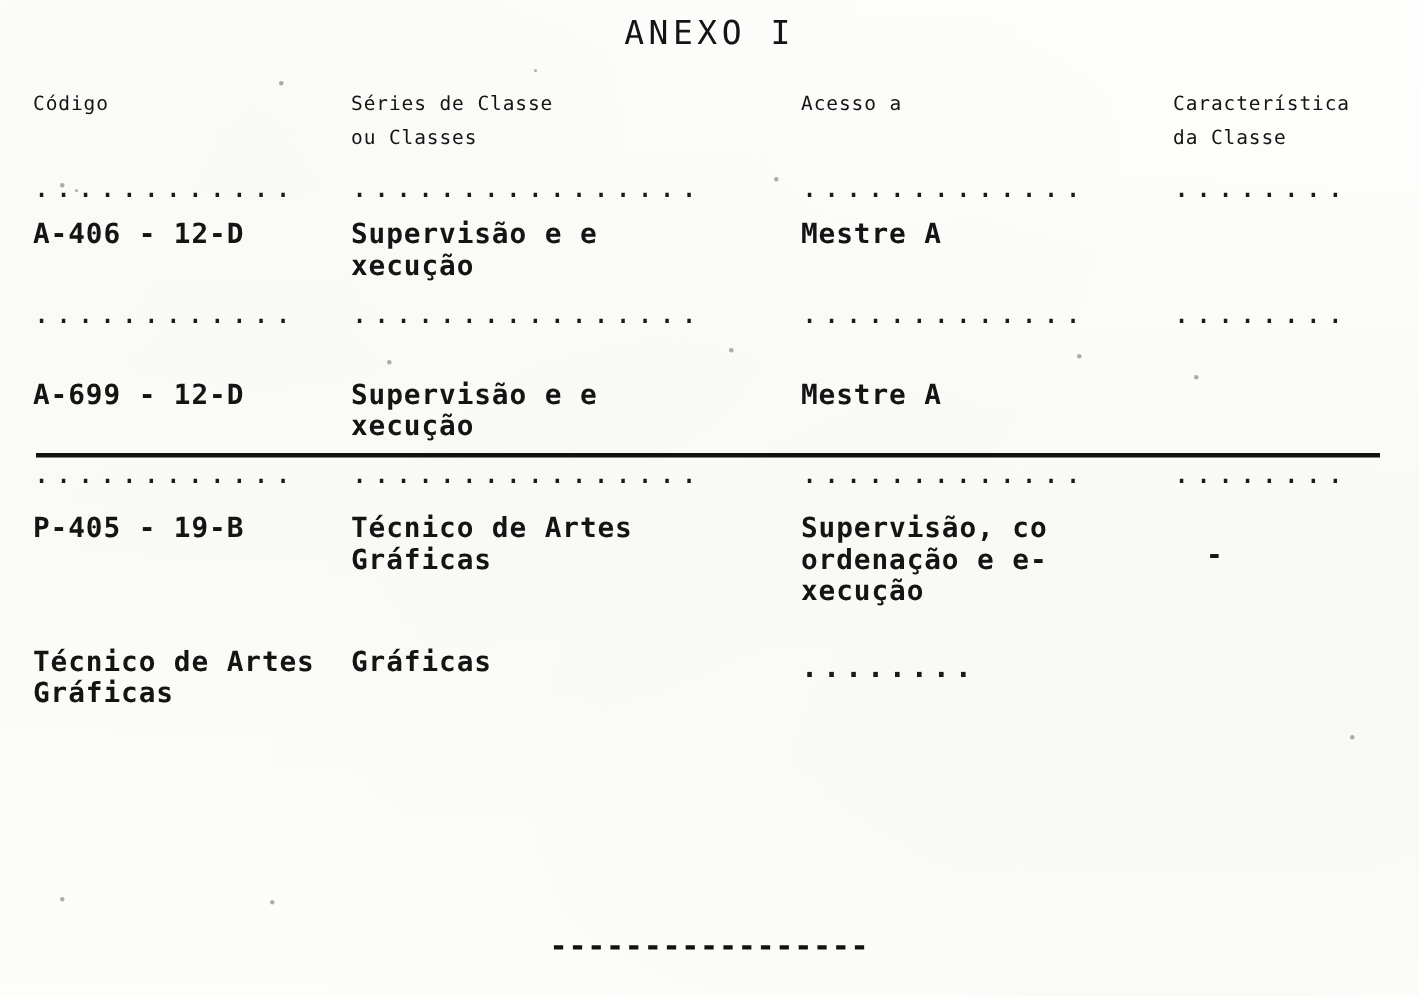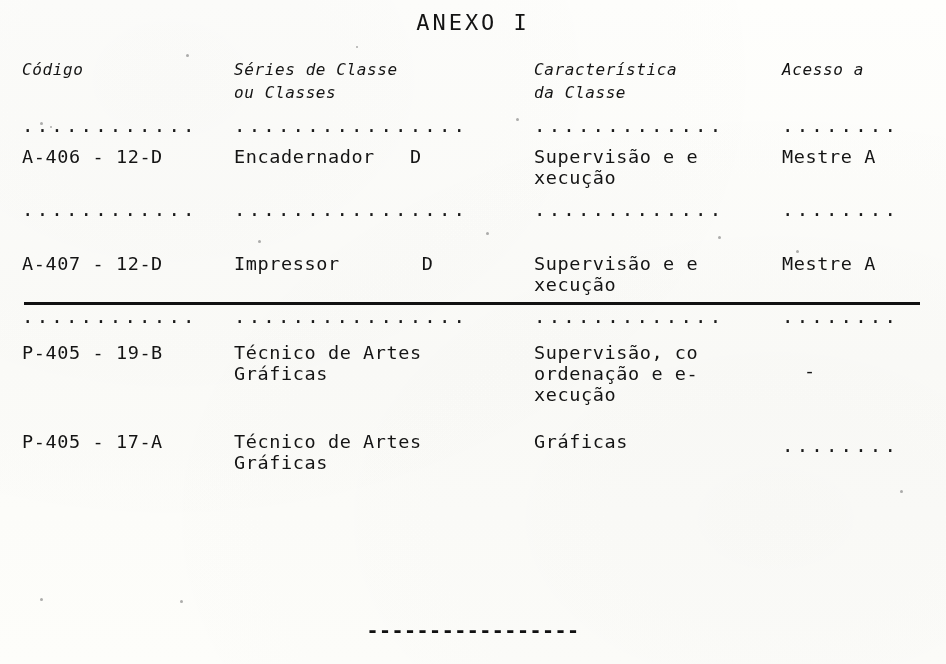--- a/index.html
+++ b/index.html
@@ -51,25 +51,24 @@
     grid-template-columns: 212px 300px 248px 140px;
     align-items: start;
   }
   .cell {
     font-size: 18.5px;
     line-height: 21px;
     letter-spacing: 0.6px;
     white-space: pre-wrap;
   }
   .hdr .cell {
-    font-size: 16px;
+    font-size: 13px;
     line-height: 23px;
-    font-style: italic;
-  }
-  .row.data .cell { padding-top: 0; }
+  }
+  .row.data .cell { padding-top: 0; font-weight: bold; }
   .gap-md { height: 15px; }
   .gap-lg { height: 20px; }
 
   
   .dots {
     font-size: 19px;
     line-height: 12px;
     letter-spacing: 3.2px;
     color: #1a1a1a;
     font-family: "DejaVu Sans Mono", "Liberation Mono", monospace;
@@ -112,58 +111,56 @@
 <div class="page">
 
   <div class="doc-title">ANEXO  I</div>
 
   <div class="table">
 
     <div class="row hdr">
       <div class="cell">Código</div>
       <div class="cell">Séries de Classe
 ou Classes</div>
+      <div class="cell">Acesso a</div>
       <div class="cell">Característica
 da Classe</div>
-      <div class="cell">Acesso a</div>
     </div>
 
     <div class="gap-md"></div>
 
     <div class="row">
       <div class="cell dots">............</div>
       <div class="cell dots">................</div>
       <div class="cell dots">.............</div>
       <div class="cell dots">........</div>
     </div>
 
     <div class="gap-md"></div>
 
     <div class="row data">
       <div class="cell">A-406 - 12-D</div>
-      <div class="cell">Encadernador   D</div>
       <div class="cell">Supervisão e e
 xecução</div>
       <div class="cell">Mestre A</div>
     </div>
 
     <div class="gap-md"></div>
 
     <div class="row">
       <div class="cell dots">............</div>
       <div class="cell dots">................</div>
       <div class="cell dots">.............</div>
       <div class="cell dots">........</div>
     </div>
 
     <div style="height:38px"></div>
 
     <div class="row data">
-      <div class="cell">A-407 - 12-D</div>
-      <div class="cell">Impressor       D</div>
+      <div class="cell">A-699 - 12-D</div>
       <div class="cell">Supervisão e e
 xecução</div>
       <div class="cell">Mestre A</div>
     </div>
 
     <div class="gap-md"></div>
 
     <div class="row">
       <div class="cell dots">............</div>
       <div class="cell dots">................</div>
@@ -179,21 +176,20 @@
 Gráficas</div>
       <div class="cell">Supervisão, co
 ordenação e e-
 xecução</div>
       <div class="cell" style="padding-top:18px; padding-left:22px;">-</div>
     </div>
 
     <div style="height:26px"></div>
 
     <div class="row data">
-      <div class="cell">P-405 - 17-A</div>
       <div class="cell">Técnico de Artes
 Gráficas</div>
       <div class="cell">Gráficas</div>
       <div class="cell dots" style="padding-top:8px">........</div>
     </div>
 
   </div>
 
   <div class="rule" style="top:302px"></div>
 

